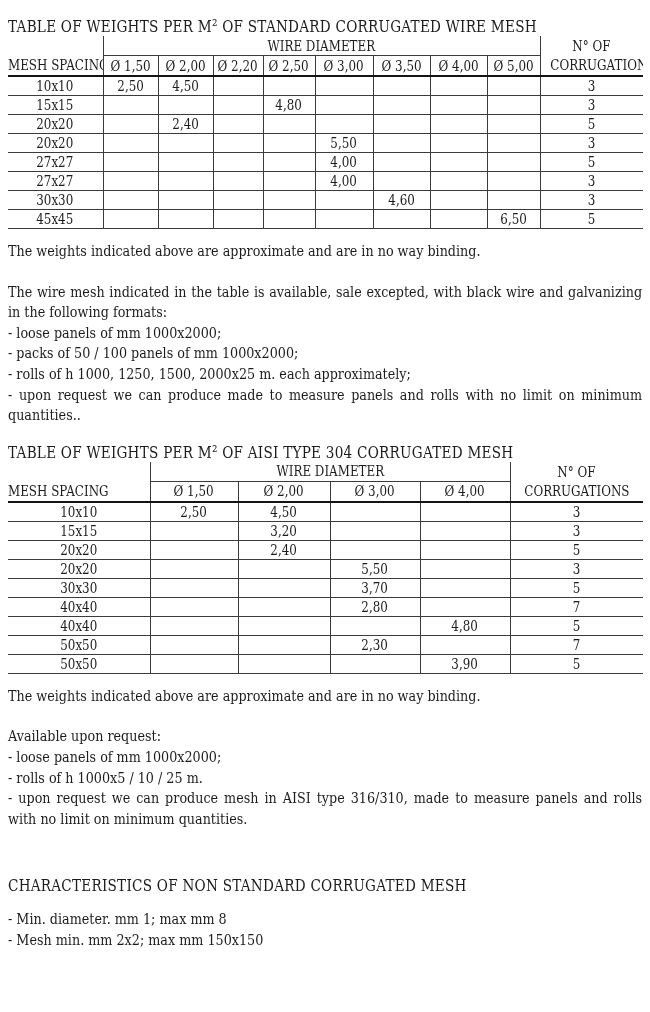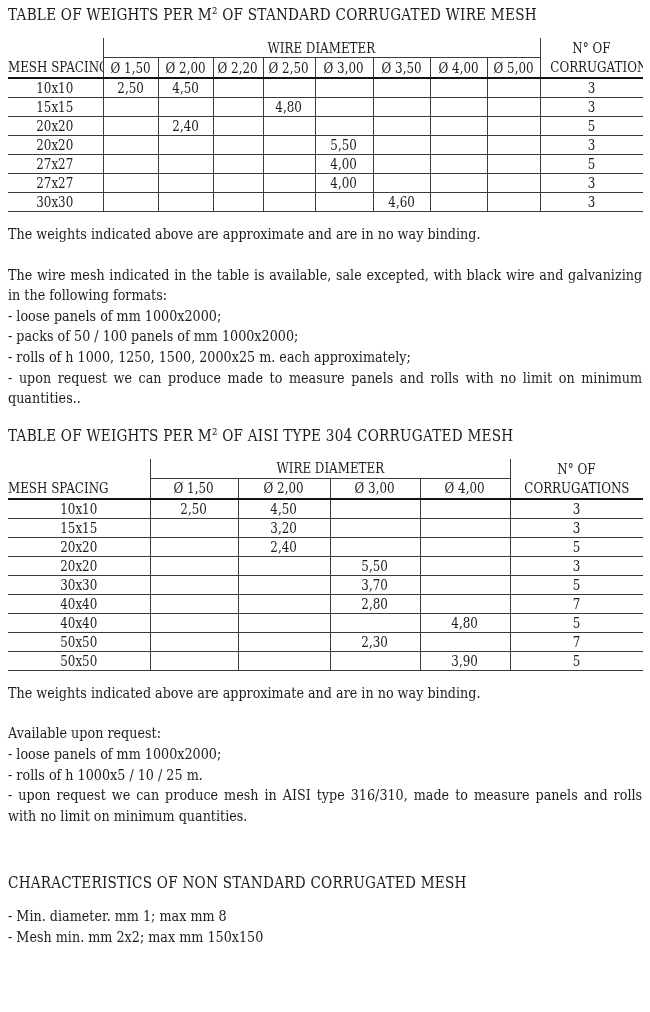--- a/index.html
+++ b/index.html
@@ -1,35 +1,35 @@
 <!DOCTYPE html>
 <html><head>
 <meta charset="utf-8">
 <style>
   html, body { margin:0; padding:0; }
   body {
     width:650px; height:1012px; overflow:hidden;
     background:#ffffff; color:#1c1c1c;
     font-family:"DejaVu Serif", serif;
   }
-  .page { padding:4px 8px 0 8px; }
+  .page { padding:16px 8px 0 8px; }
 
   
   .title {
     font-size:17px; font-weight:normal; margin:0;
     white-space:nowrap; letter-spacing:0.3px;
     width:793px; transform:scaleX(0.8); transform-origin:0 0;
   }
   #title2 { margin-top:16px; }
   #title3 { margin-top:46px; }
 
   
   table {
     border-collapse:collapse; table-layout:fixed;
-    margin-top:14px; width:635px;
+    width:635px;
   }
   th, td {
     padding:0; font-weight:normal; text-align:center; vertical-align:middle;
     font-size:14px; height:18px; overflow:hidden;
     border-right:1px solid #3b3b3b;
   }
   th:last-child, td:last-child { border-right:none;text-decoration:underline; }
   tr.h1 th { border-bottom:none; height:19px; }
   tr.h1 th.wd { border-bottom:1px solid #3b3b3b; }
   tr.h2r th { border-bottom:2px solid #141414; height:19px; }
@@ -163,20 +163,32 @@
           <td></td>
           <td></td>
           <td></td>
           <td></td>
           <td></td>
           <td><span class="cx">4,60</span></td>
           <td></td>
           <td></td>
           <td><span class="cx">3</span></td>
         </tr>
+        <tr>
+          <td><span class="cx">45x45</span></td>
+          <td></td>
+          <td></td>
+          <td></td>
+          <td></td>
+          <td></td>
+          <td></td>
+          <td></td>
+          <td><span class="cx">6,50</span></td>
+          <td><span class="cx">5</span></td>
+        </tr>
       </tbody>
     </table>
 
   <div class="bind-line cond">The weights indicated above are approximate and are in no way binding.</div>
 
   <div class="blocks cond">
       <div class="ln just">The wire mesh indicated in the table is available, sale excepted, with black wire and galvanizing</div>
       <div class="ln">in the following formats:</div>
       <div class="ln">- loose panels of mm 1000x2000;</div>
       <div class="ln">- packs of 50 / 100 panels of mm 1000x2000;</div>

